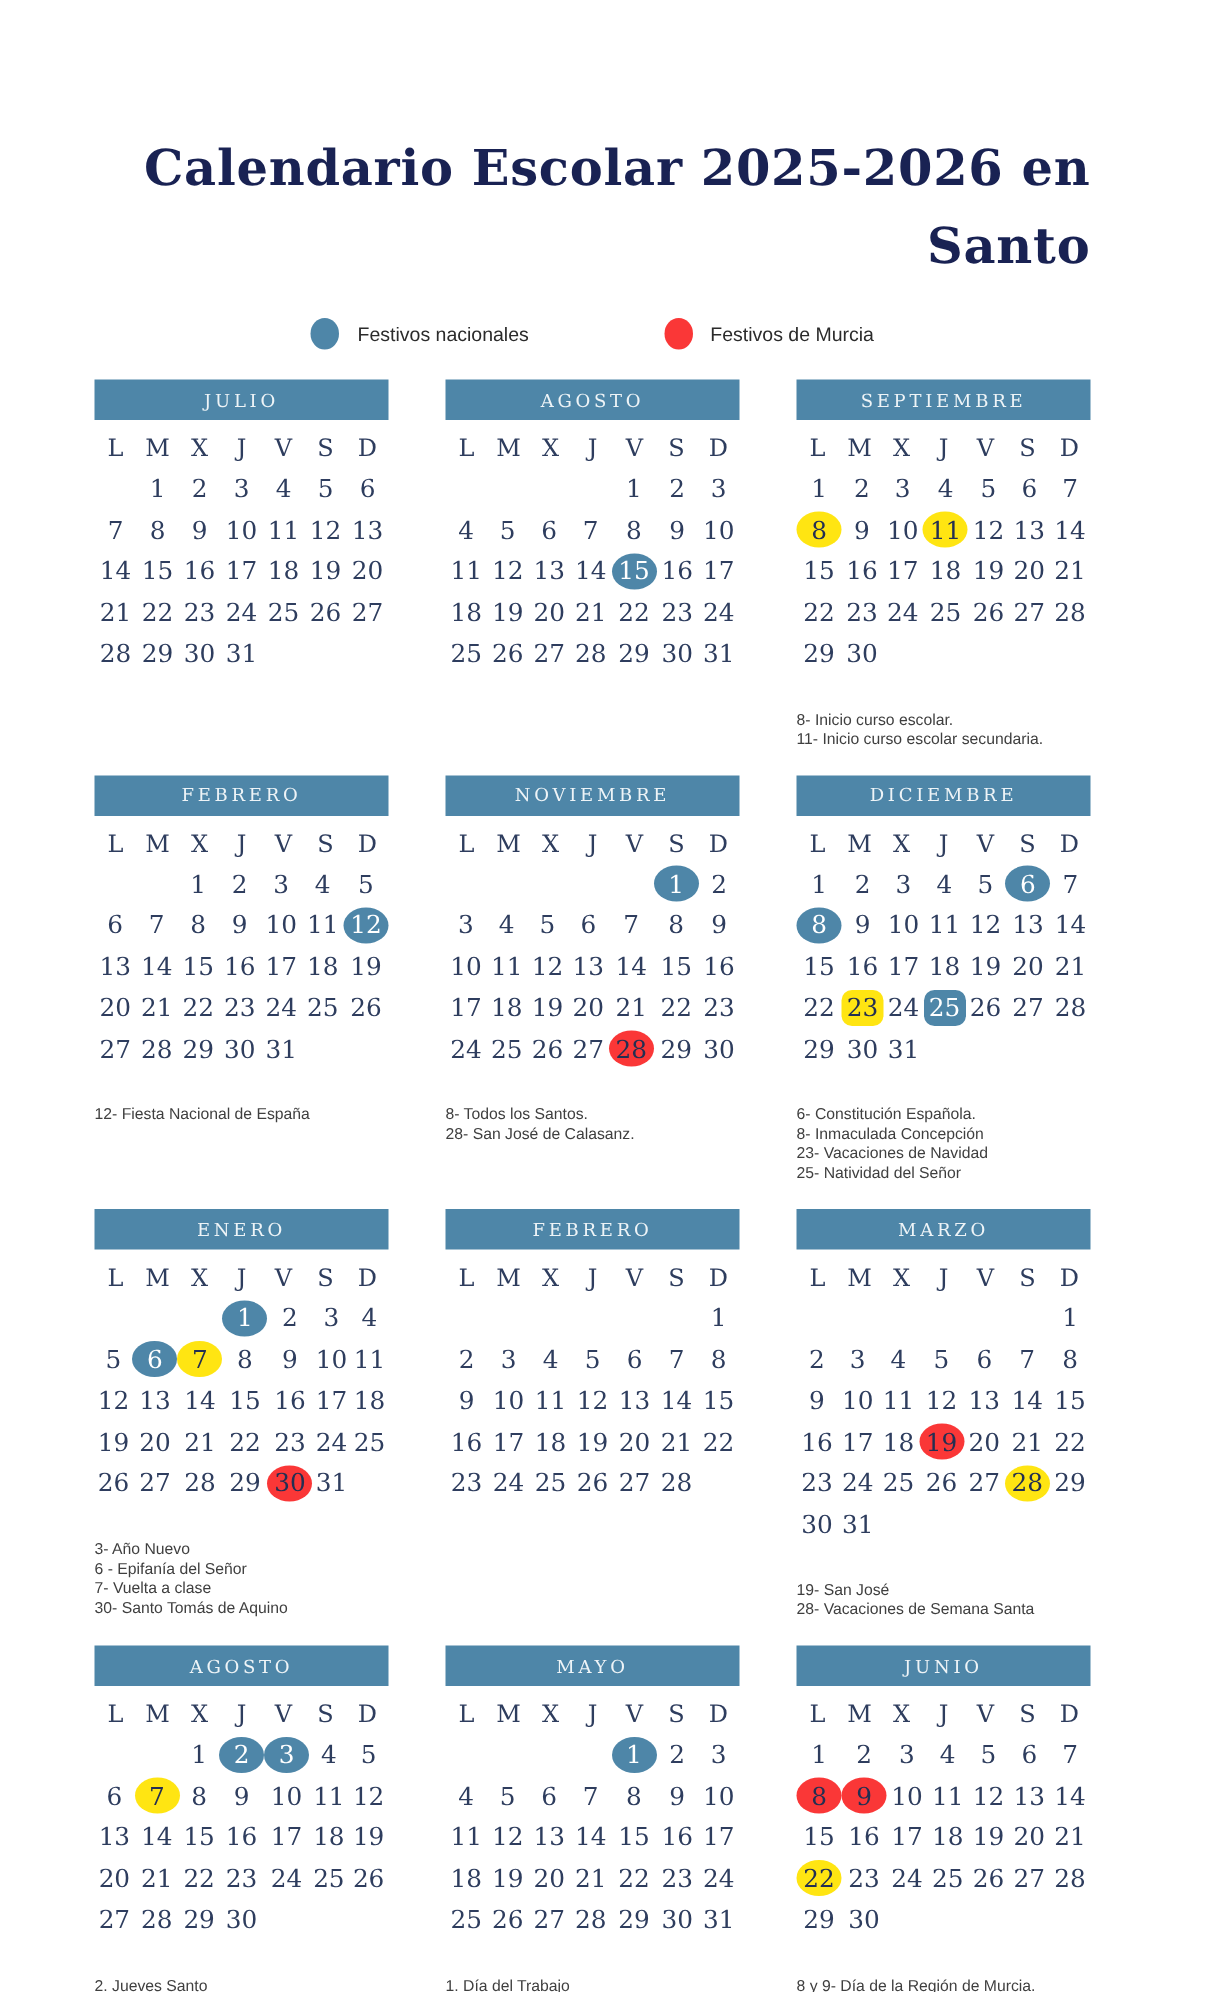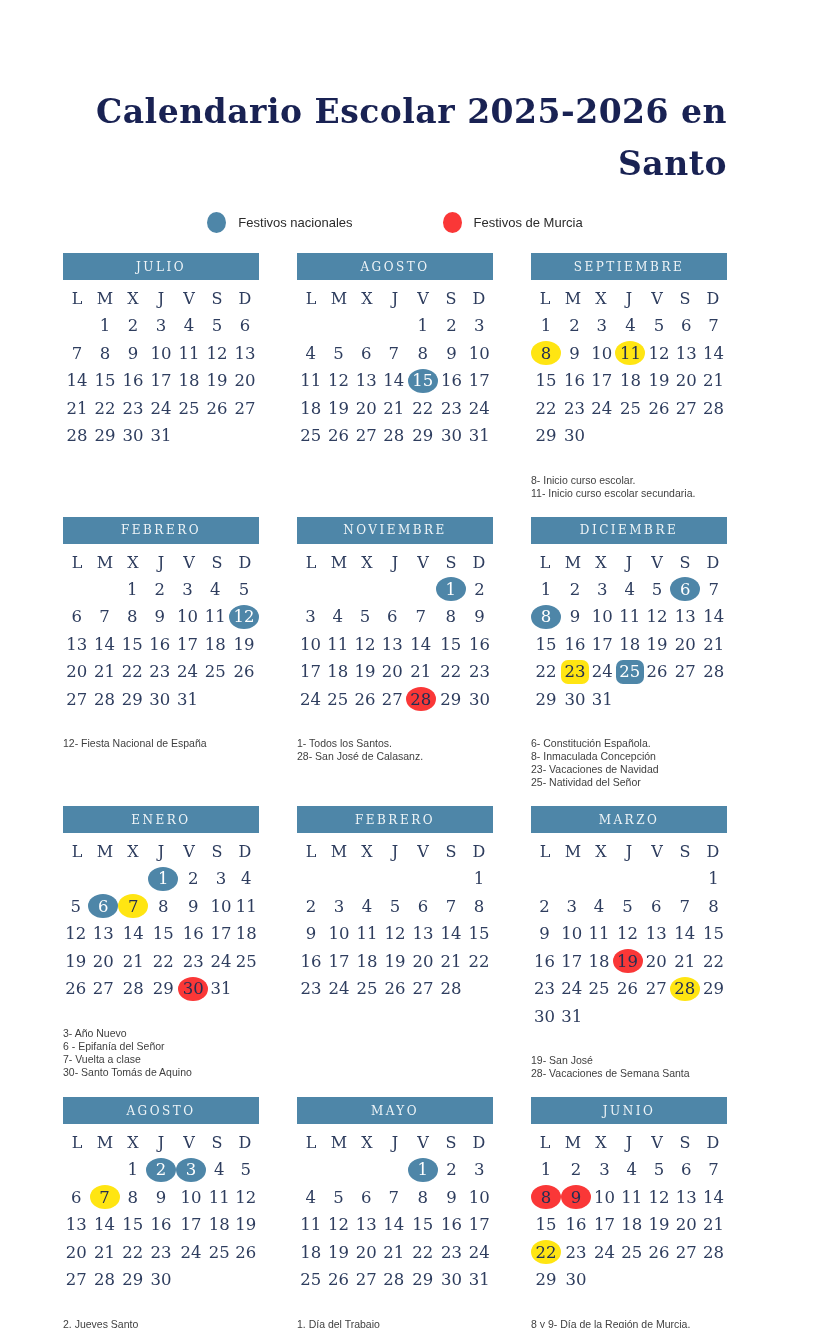--- a/index.html
+++ b/index.html
@@ -336,21 +336,21 @@
           <span class="day-cell">25</span>
           <span class="day-cell">26</span>
           <span class="day-cell">27</span>
           <span class="day-cell">
             <span class="hl murcia">28</span>
           </span>
           <span class="day-cell">29</span>
           <span class="day-cell">30</span>
         </div>
         <div class="notes">
-          <div class="note-line">1- Todos los Santos.</div>
+          <div class="note-line">8- Todos los Santos.</div>
           <div class="note-line">28- San José de Calasanz.</div>
         </div>
       </section>
       <section class="month">
         <div class="month-band">DICIEMBRE</div>
         <div class="weekdays">
           <span>L</span>
           <span>M</span>
           <span>X</span>
           <span>J</span>

